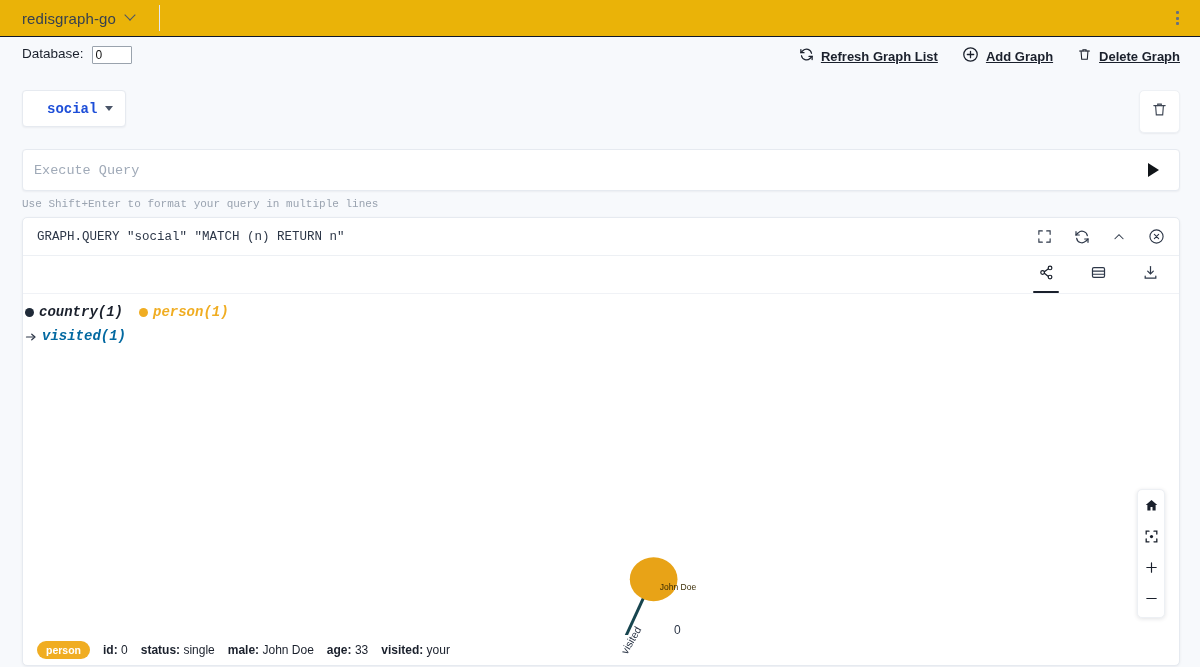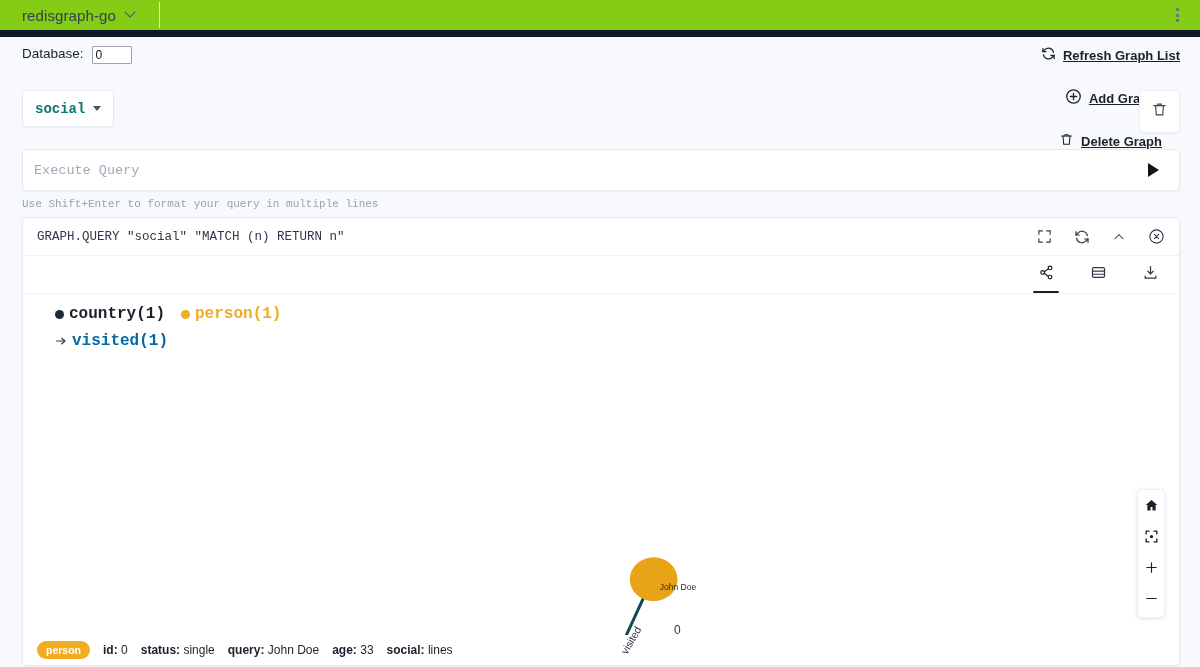--- a/index.html
+++ b/index.html
@@ -6,22 +6,22 @@
   html, body {
     width: 1200px; height: 667px;
     background: #f7f9fc;
     font-family: "Liberation Sans", sans-serif;
     color: #2d3748;
     overflow: hidden;
   }
 
   
   .topbar {
-    height: 37px; background: #84cc16;
-    border-bottom: 7px solid #0f172a;
+    height: 37px; background: #eab308;
+    border-bottom: 1px solid #0f172a;
     display: flex; align-items: center;
     padding: 0 12px 0 22px;
     position: relative;
   }
   .app-title {
     font-size: 15px; color: #37414f; letter-spacing: .1px;
   }
   .caret-dn {
     margin-left: 10px; width: 11px; height: 11px;
     display: inline-block; position: relative; top: -2px;
@@ -48,41 +48,41 @@
     height: 36px; display: flex; align-items: flex-start;
     padding: 0 20px 0 22px; margin-top: 9px;
   }
   .db-label { font-size: 13.5px; color: #1a202c; }
   .db-input {
     margin-left: 8px; width: 40px; height: 18px;
     border: 1px solid #9aa3ad; background: #fff;
     font-family: "Liberation Sans", sans-serif; font-size: 12px;
     color: #111; padding: 0 3px; border-radius: 1px; outline: none;
   }
-  .dbrow-actions { margin-left: auto; display: flex; align-items: center; gap: 24px; flex-direction: column; }
+  .dbrow-actions { margin-left: auto; display: flex; align-items: center; gap: 24px; }
   .act {
     display: flex; align-items: center; gap: 7px;
     font-size: 13px; font-weight: bold; color: #1a202c; cursor: pointer;
   }
   .act .lbl { text-decoration: underline; }
   .act svg { flex: none; }
 
   
   .selrow {
     display: flex; align-items: flex-start;
     padding: 0 20px 0 22px; margin-top: 8px;
   }
   .graph-select {
     background: #fff; border: 1px solid #e6eaf0; border-radius: 4px;
     box-shadow: 0 1px 2px rgba(16,24,40,.05);
     height: 37px; min-width: 65px;
     display: flex; align-items: center; gap: 8px;
     padding: 0 12px; cursor: pointer;
   }
-  .graph-select .name { font-family: "Liberation Mono", monospace; font-size: 14px; font-weight: bold; color: #0f766e; }
+  .graph-select .name { font-family: "Liberation Mono", monospace; font-size: 14px; font-weight: bold; color: #1d4ed8; margin-left: 12px; }
   .mini-caret {
     width: 0; height: 0; border-left: 4px solid transparent; border-right: 4px solid transparent;
     border-top: 5px solid #4a5568;
   }
   .trash-card {
     margin-left: auto; width: 41px; height: 43px;
     background: #fff; border: 1px solid #eef1f5; border-radius: 5px;
     box-shadow: 0 1px 2px rgba(16,24,40,.06);
     display: flex; align-items: center; justify-content: center; cursor: pointer;
   }
@@ -141,23 +141,24 @@
     display: flex; align-items: center; justify-content: center;
     position: relative; cursor: pointer;
   }
   .tab.active::after {
     content: ""; position: absolute; left: 2px; right: 2px; bottom: 0;
     height: 2px; background: #1a202c; border-radius: 1px;
   }
 
   
   .legend {
-    position: absolute; left: 32px; top: 84px;
-    font-family: "Liberation Mono", monospace; font-size: 16px; font-weight: bold;
+    position: absolute; left: 2px; top: 84px;
+    font-family: "Liberation Mono", monospace; font-size: 14px; font-weight: bold;
     line-height: 1.55;
+    font-style: italic;
   }
   .legend-line { display: flex; align-items: center; gap: 7px; }
   .legend-line + .legend-line { margin-top: 2px; }
   .lg-item { display: flex; align-items: center; gap: 5px; margin-right: 9px; }
   .dot { width: 9px; height: 9px; border-radius: 50%; display: inline-block; }
 
   
   .canvas { position: absolute; inset: 76px 0 30px 0; }
   .node-label {
     position: absolute; font-family: "Liberation Sans", sans-serif;
@@ -429,25 +430,25 @@
     <span class="badge">person</span>
     <span class="kv">
       <b>id:</b>
       <span>0</span>
     </span>
     <span class="kv">
       <b>status:</b>
       <span>single</span>
     </span>
     <span class="kv">
-      <b>query:</b>
+      <b>male:</b>
       <span>John Doe</span>
     </span>
     <span class="kv">
       <b>age:</b>
       <span>33</span>
     </span>
     <span class="kv">
-      <b>social:</b>
-      <span>lines</span>
+      <b>visited:</b>
+      <span>your</span>
     </span>
   </div>
 </div>
 
 </body></html>

